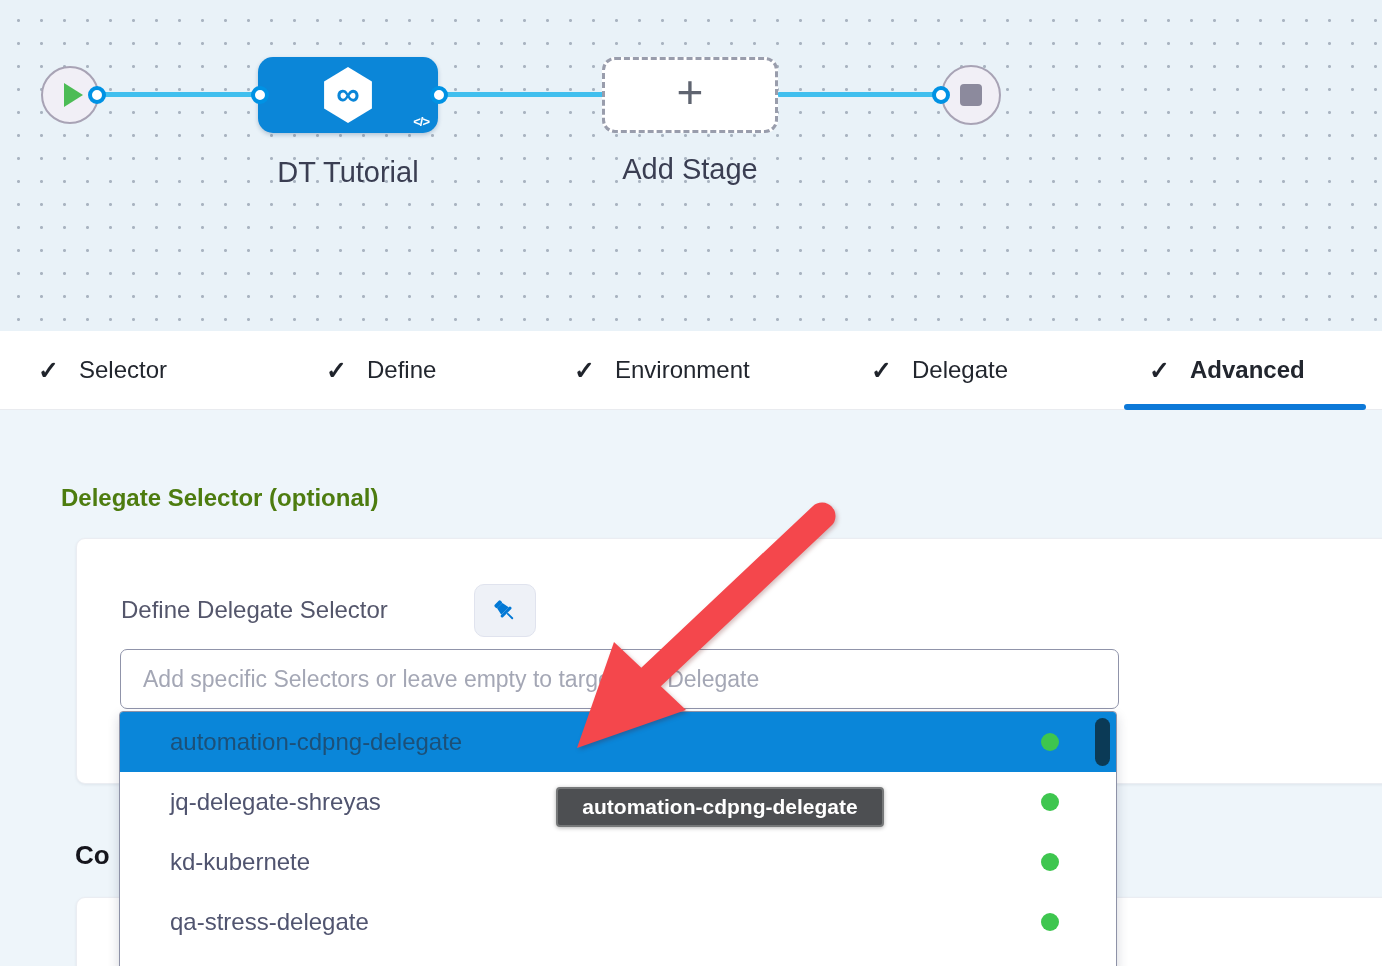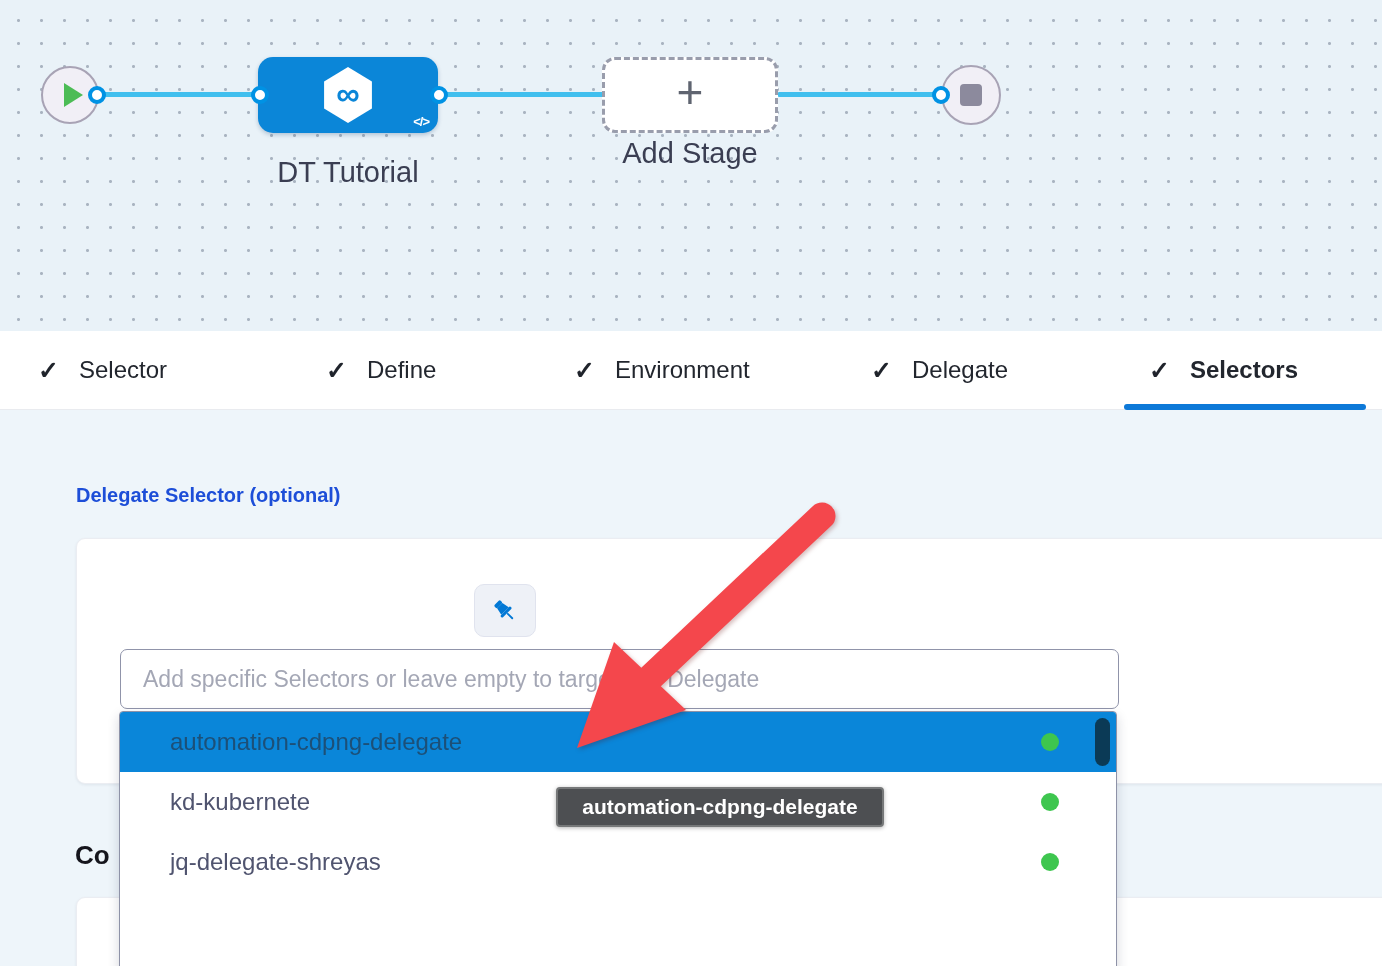--- a/index.html
+++ b/index.html
@@ -64,21 +64,21 @@
   .add-stage-box {
     position:absolute; left:602px; top:57px; width:176px; height:76px;
     background:#fff; border:3px dashed #999dac; border-radius:13px;
     display:flex; align-items:center; justify-content:center;
   }
   .plus-glyph { font-size:46px; font-weight:300; color:#5f6470; line-height:1; margin-top:-6px; }
   .node-label {
     position:absolute; font-size:29px; color:#3a3e52; text-align:center;
   }
   .label-stage { left:258px; top:156px; width:180px; }
-  .label-add   { left:598px; top:137px; width:184px; }
+  .label-add   { left:598px; top:153px; width:184px; }
 
   
   .tabbar {
     position:absolute; left:0; top:331px; width:1382px; height:79px;
     background:#fff; border-bottom:1px solid #e9ebef;
   }
   .tab {
     position:absolute; top:0; height:78px;
     display:flex; align-items:center; gap:20px;
     font-size:24px; color:#22262e; cursor:pointer;
@@ -90,22 +90,22 @@
     position:absolute; left:1124px; top:73px; width:242px; height:6px;
     background:#0d79d8; border-radius:4px;
   }
 
   
   .content {
     position:absolute; left:0; top:410px; width:1382px; height:556px;
     background:#eef5fa;
   }
   .section-heading {
-    position:absolute; left:76px; top:74px;
-    font-size:20px; font-weight:700; color:#1d4ed8;
+    position:absolute; left:61px; top:74px;
+    font-size:24px; font-weight:700; color:#4d7c0f;
   }
   .card {
     position:absolute; background:#fff; border:1px solid #ebedf2;
     border-radius:9px; box-shadow:0 1px 3px rgba(20,30,60,0.07);
   }
   .card-1 { left:76px; top:128px; width:1346px; height:246px; z-index:1; }
   .card-2 { left:76px; top:487px; width:1346px; height:300px; z-index:1; }
   .section2-heading {
     position:absolute; left:75px; top:430px; z-index:1;
     font-size:26px; font-weight:700; color:#15151c;
@@ -212,30 +212,31 @@
     <div class="tab tab-2">
       <span class="check">✓</span>
       <span>Environment</span>
     </div>
     <div class="tab tab-3">
       <span class="check">✓</span>
       <span>Delegate</span>
     </div>
     <div class="tab tab-4">
       <span class="check">✓</span>
-      <span>Selectors</span>
+      <span>Advanced</span>
     </div>
     <div class="tab-underline"></div>
   </div>
 
   <div class="content">
 
     <div class="section-heading">Delegate Selector (optional)</div>
 
     <div class="card card-1">
+      <div class="define-label">Define Delegate Selector</div>
       <div class="pin-btn">
         <svg width="28" height="28" viewBox="0 0 24 24">
           <g transform="rotate(-45 12 12)" fill="#0278d5">
             <rect x="8.4" y="2" width="7.2" height="3.6" rx="1.2"></rect>
             <path d="M8.8 5.6 h6.4 l1.3 6.4 h-9 z"></path>
             <rect x="6" y="12" width="12" height="2.6" rx="1.3"></rect>
             <rect x="11.2" y="14.6" width="1.6" height="7" rx="0.8"></rect>
           </g>
         </svg>
       </div>
@@ -244,25 +245,29 @@
 
     <div class="section2-heading">Co</div>
     <div class="card card-2"></div>
 
     <div class="dropdown">
       <div class="dd-row selected">
         <span>automation-cdpng-delegate</span>
         <span class="dd-dot"></span>
       </div>
       <div class="dd-row">
+        <span>jq-delegate-shreyas</span>
+        <span class="dd-dot"></span>
+      </div>
+      <div class="dd-row">
         <span>kd-kubernete</span>
         <span class="dd-dot"></span>
       </div>
       <div class="dd-row">
-        <span>jq-delegate-shreyas</span>
+        <span>qa-stress-delegate</span>
         <span class="dd-dot"></span>
       </div>
       <div class="dd-scroll-thumb"></div>
     </div>
 
     <div class="tooltip">
       <span>automation-cdpng-delegate</span>
     </div>
   </div>
 

